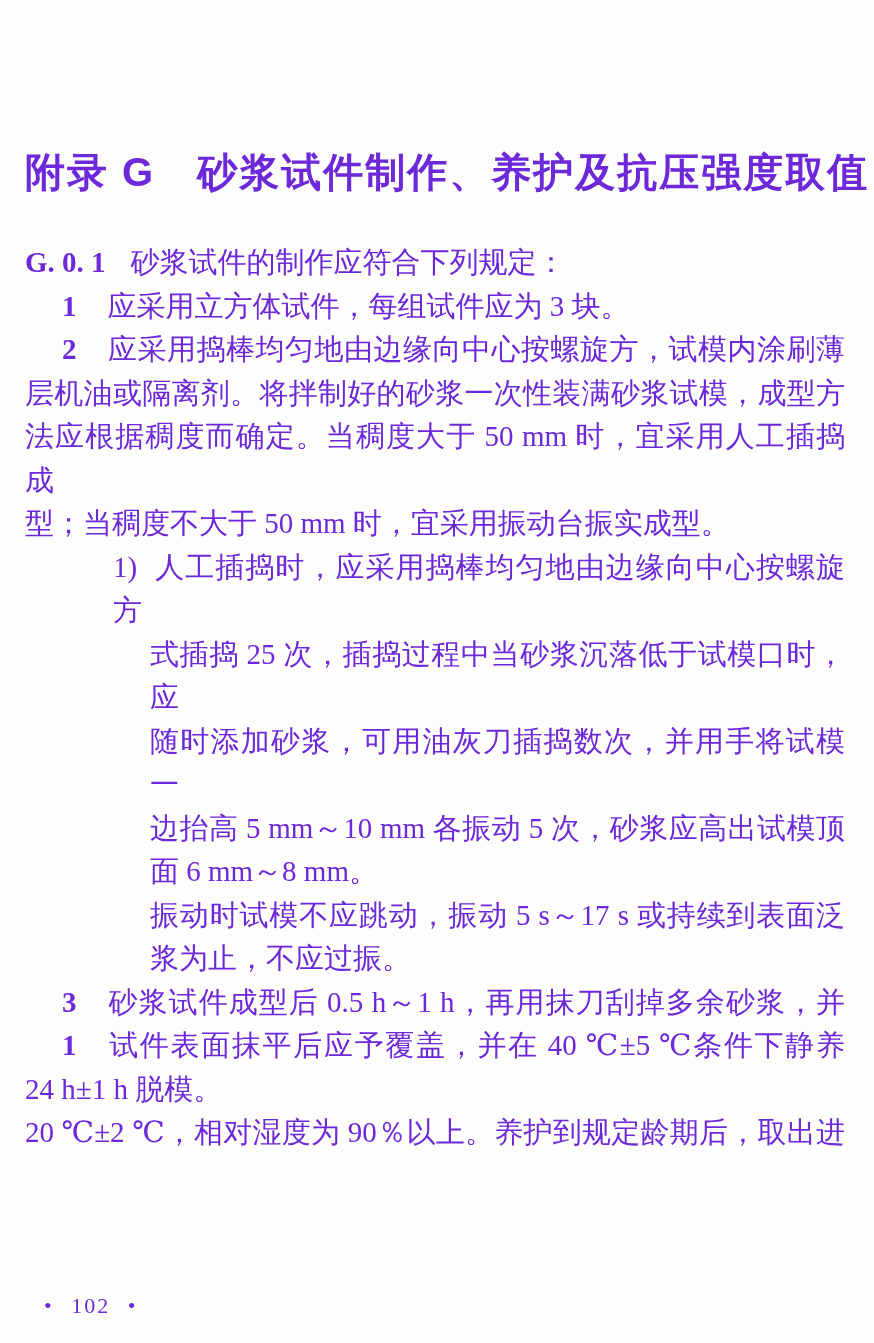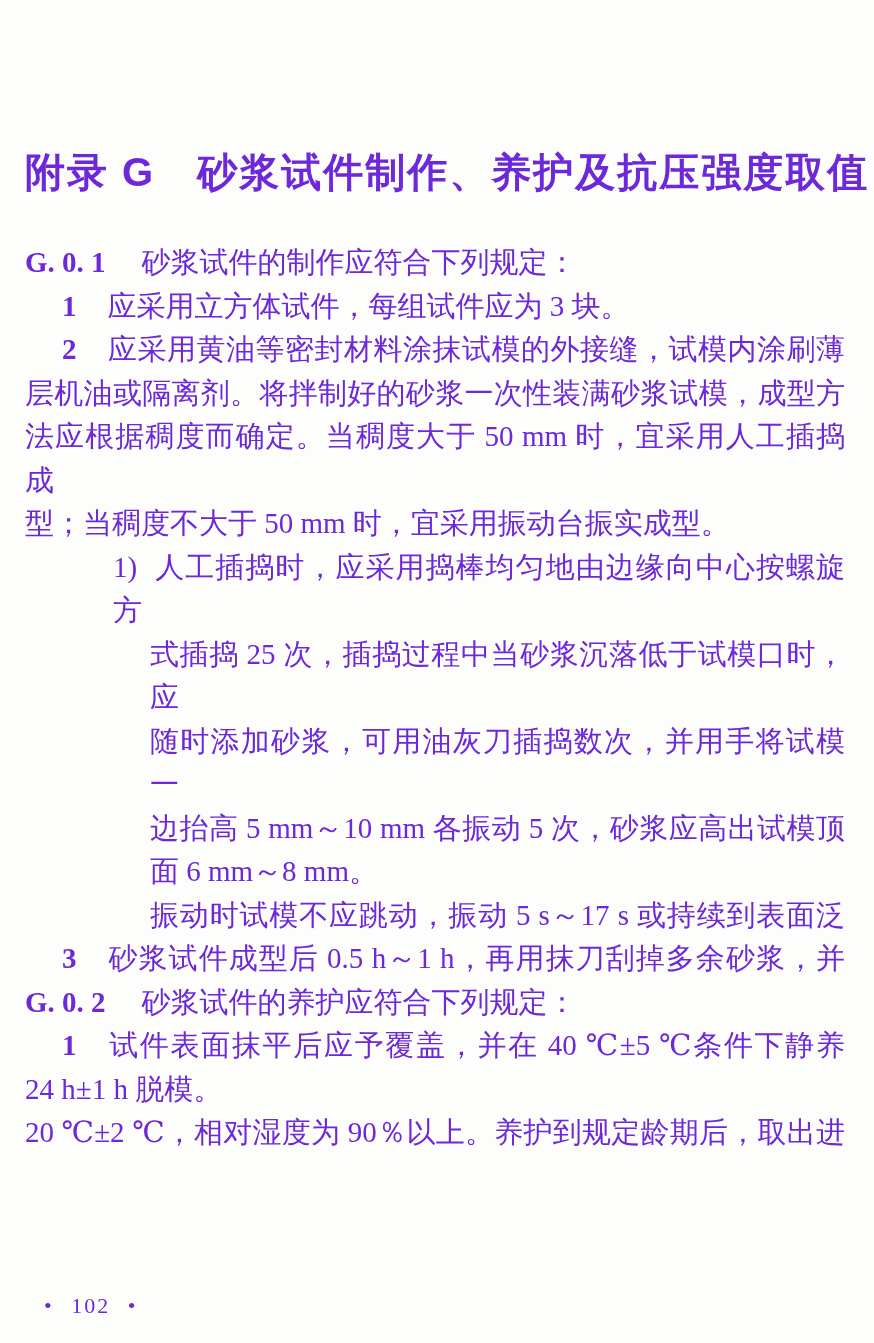--- a/index.html
+++ b/index.html
@@ -36,21 +36,21 @@
   .line {
     min-height: 43.5px;
     text-align: left;
   }
   .line.full {
     text-align: justify;
     text-align-last: justify;
   }
   .marker {
     font-weight: bold;
-    margin-right: 36px;
+    margin-right: 25px;
     white-space: pre;
   }
   .line.item { padding-left: 37px; }
   .line.item .marker { margin-right: 31px; }
   .line.sub { padding-left: 88px; }
   .line.sub .marker { font-weight: normal; margin-right: 17px; }
   .line.subcont { padding-left: 125px; }
   .footer {
     position: absolute;
     left: 44px;
@@ -66,46 +66,46 @@
 <div class="page">
 
   <h1 class="title">附录 G　砂浆试件制作、养护及抗压强度取值</h1>
 
   <div class="body">
 
     <div class="line clause"><span class="marker">G. 0. 1</span><span class="text">砂浆试件的制作应符合下列规定：</span></div>
 
     <div class="line item"><span class="marker">1</span><span class="text">应采用立方体试件，每组试件应为 3 块。</span></div>
 
-    <div class="line item full"><span class="marker">2</span><span class="text">应采用黄油等密封材料涂抹试模的外接缝，试模内涂刷薄</span></div>
+    <div class="line item full"><span class="marker">2</span><span class="text">应采用捣棒均匀地由边缘向中心按螺旋方，试模内涂刷薄</span></div>
 
     <div class="line full"><span class="text">层机油或隔离剂。将拌制好的砂浆一次性装满砂浆试模，成型方</span></div>
 
     <div class="line full"><span class="text">法应根据稠度而确定。当稠度大于 50 mm 时，宜采用人工插捣成</span></div>
 
     <div class="line"><span class="text">型；当稠度不大于 50 mm 时，宜采用振动台振实成型。</span></div>
 
     <div class="line sub full"><span class="marker">1)</span><span class="text">人工插捣时，应采用捣棒均匀地由边缘向中心按螺旋方</span></div>
 
     <div class="line subcont full"><span class="text">式插捣 25 次，插捣过程中当砂浆沉落低于试模口时，应</span></div>
 
     <div class="line subcont full"><span class="text">随时添加砂浆，可用油灰刀插捣数次，并用手将试模一</span></div>
 
     <div class="line subcont full"><span class="text">边抬高 5 mm～10 mm 各振动 5 次，砂浆应高出试模顶</span></div>
 
     <div class="line subcont"><span class="text">面 6 mm～8 mm。</span></div>
 
 
     <div class="line subcont full"><span class="text">振动时试模不应跳动，振动 5 s～17 s 或持续到表面泛</span></div>
 
+    <div class="line subcont"><span class="text">浆为止，不应过振。</span></div>
 
     <div class="line item full"><span class="marker">3</span><span class="text">砂浆试件成型后 0.5 h～1 h，再用抹刀刮掉多余砂浆，并</span></div>
 
 
-    <div class="line clause"><span class="marker">G. 0. 2</span><span class="text">砂浆试件的养护应符合下列规定：</span></div>
 
     <div class="line item full"><span class="marker">1</span><span class="text">试件表面抹平后应予覆盖，并在 40 ℃±5 ℃条件下静养</span></div>
 
     <div class="line"><span class="text">24 h±1 h 脱模。</span></div>
 
 
     <div class="line full"><span class="text">20 ℃±2 ℃，相对湿度为 90％以上。养护到规定龄期后，取出进</span></div>
 
   </div>
 

